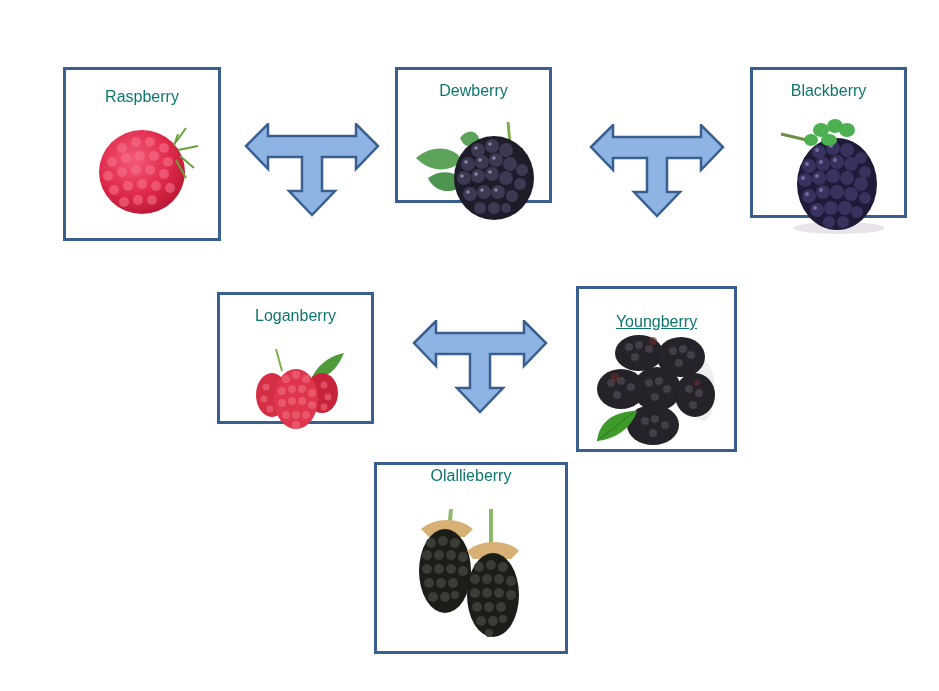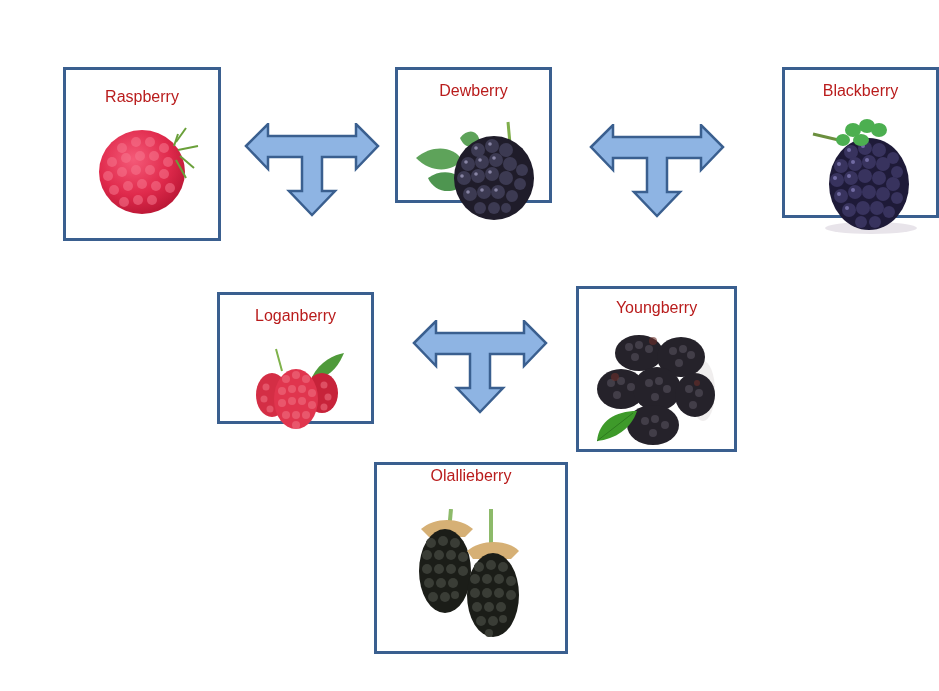--- a/index.html
+++ b/index.html
@@ -1,20 +1,20 @@
 <!DOCTYPE html>
 <html><head>
 <meta charset="utf-8">
 <style>
   html, body { margin: 0; padding: 0; background: #ffffff; }
   body { width: 939px; height: 691px; position: relative; overflow: hidden;
          font-family: "Liberation Sans", "DejaVu Sans", sans-serif; }
   .box { position: absolute; box-sizing: border-box; border: 3px solid #3a5f8f; background: #ffffff; }
   .box .label { position: absolute; left: 0; right: 0; text-align: center;
-                font-size: 16px; color: #b91c1c; }
+                font-size: 16px; color: #0f766e; }
   .box svg.fruit { position: absolute; }
   .arrow { position: absolute; }
 </style>
 </head>
 <body>
 
 <svg width="0" height="0" style="position:absolute">
   <defs>
 
     <path id="tarrow" d="M2,23 L24,1 L24,13 L112,13 L112,1 L134,23 L112,46 L112,34 L78,34 L78,68 L91,68 L68,92 L45,68 L58,68 L58,34 L24,34 L24,46 Z"></path>
@@ -113,21 +113,21 @@
         <circle cx="70" cy="74" r="1.8"></circle>
         <circle cx="84" cy="74" r="1.8"></circle>
     </g>
   </svg>
 </div>
 
 <svg class="arrow" style="left:589px; top:124px;" width="138" height="96" viewBox="0 0 138 96">
   <use href="#tarrow" fill="#8eb4e3" stroke="#3a5f8f" stroke-width="2.5"></use>
 </svg>
 
-<div class="box" style="left:750px; top:67px; width:157px; height:151px;margin-left:32px;">
+<div class="box" style="left:750px; top:67px; width:157px; height:151px;">
   <div class="label" style="top:12px;">Blackberry</div>
   <svg class="fruit" style="left:20px; top:48px;" width="120" height="120" viewBox="0 0 120 120">
     <ellipse cx="66" cy="110" rx="46" ry="6" fill="#e8e4ea"></ellipse>
     <ellipse cx="64" cy="66" rx="40" ry="46" fill="#1e1a38"></ellipse>
     <g fill="#38335e">
       <circle cx="46" cy="34" r="7"></circle>
         <circle cx="60" cy="30" r="7"></circle>
         <circle cx="74" cy="32" r="7"></circle>
         <circle cx="88" cy="40" r="6"></circle>
       <circle cx="36" cy="48" r="7"></circle>
@@ -207,21 +207,21 @@
     </g>
     <path d="M26,4 L32,26" stroke="#7fb24b" stroke-width="2"></path>
   </svg>
 </div>
 
 <svg class="arrow" style="left:412px; top:320px;" width="138" height="96" viewBox="0 0 138 96">
   <use href="#tarrow" fill="#8eb4e3" stroke="#3a5f8f" stroke-width="2.5"></use>
 </svg>
 
 <div class="box" style="left:576px; top:286px; width:161px; height:166px;">
-  <div class="label" style="top:10px;">Youngberry</div>
+  <div class="label" style="top:24px;text-decoration:underline;">Youngberry</div>
   <svg class="fruit" style="left:14px; top:42px;" width="130" height="116" viewBox="0 0 130 116">
     <g fill="#f0eeee">
         <ellipse cx="110" cy="60" rx="12" ry="30"></ellipse>
       </g>
     <g fill="#25222a">
       <ellipse cx="46" cy="22" rx="24" ry="18"></ellipse>
       <ellipse cx="88" cy="26" rx="24" ry="20"></ellipse>
       <ellipse cx="28" cy="58" rx="24" ry="20"></ellipse>
       <ellipse cx="64" cy="58" rx="24" ry="22"></ellipse>
       <ellipse cx="102" cy="64" rx="20" ry="22"></ellipse>

